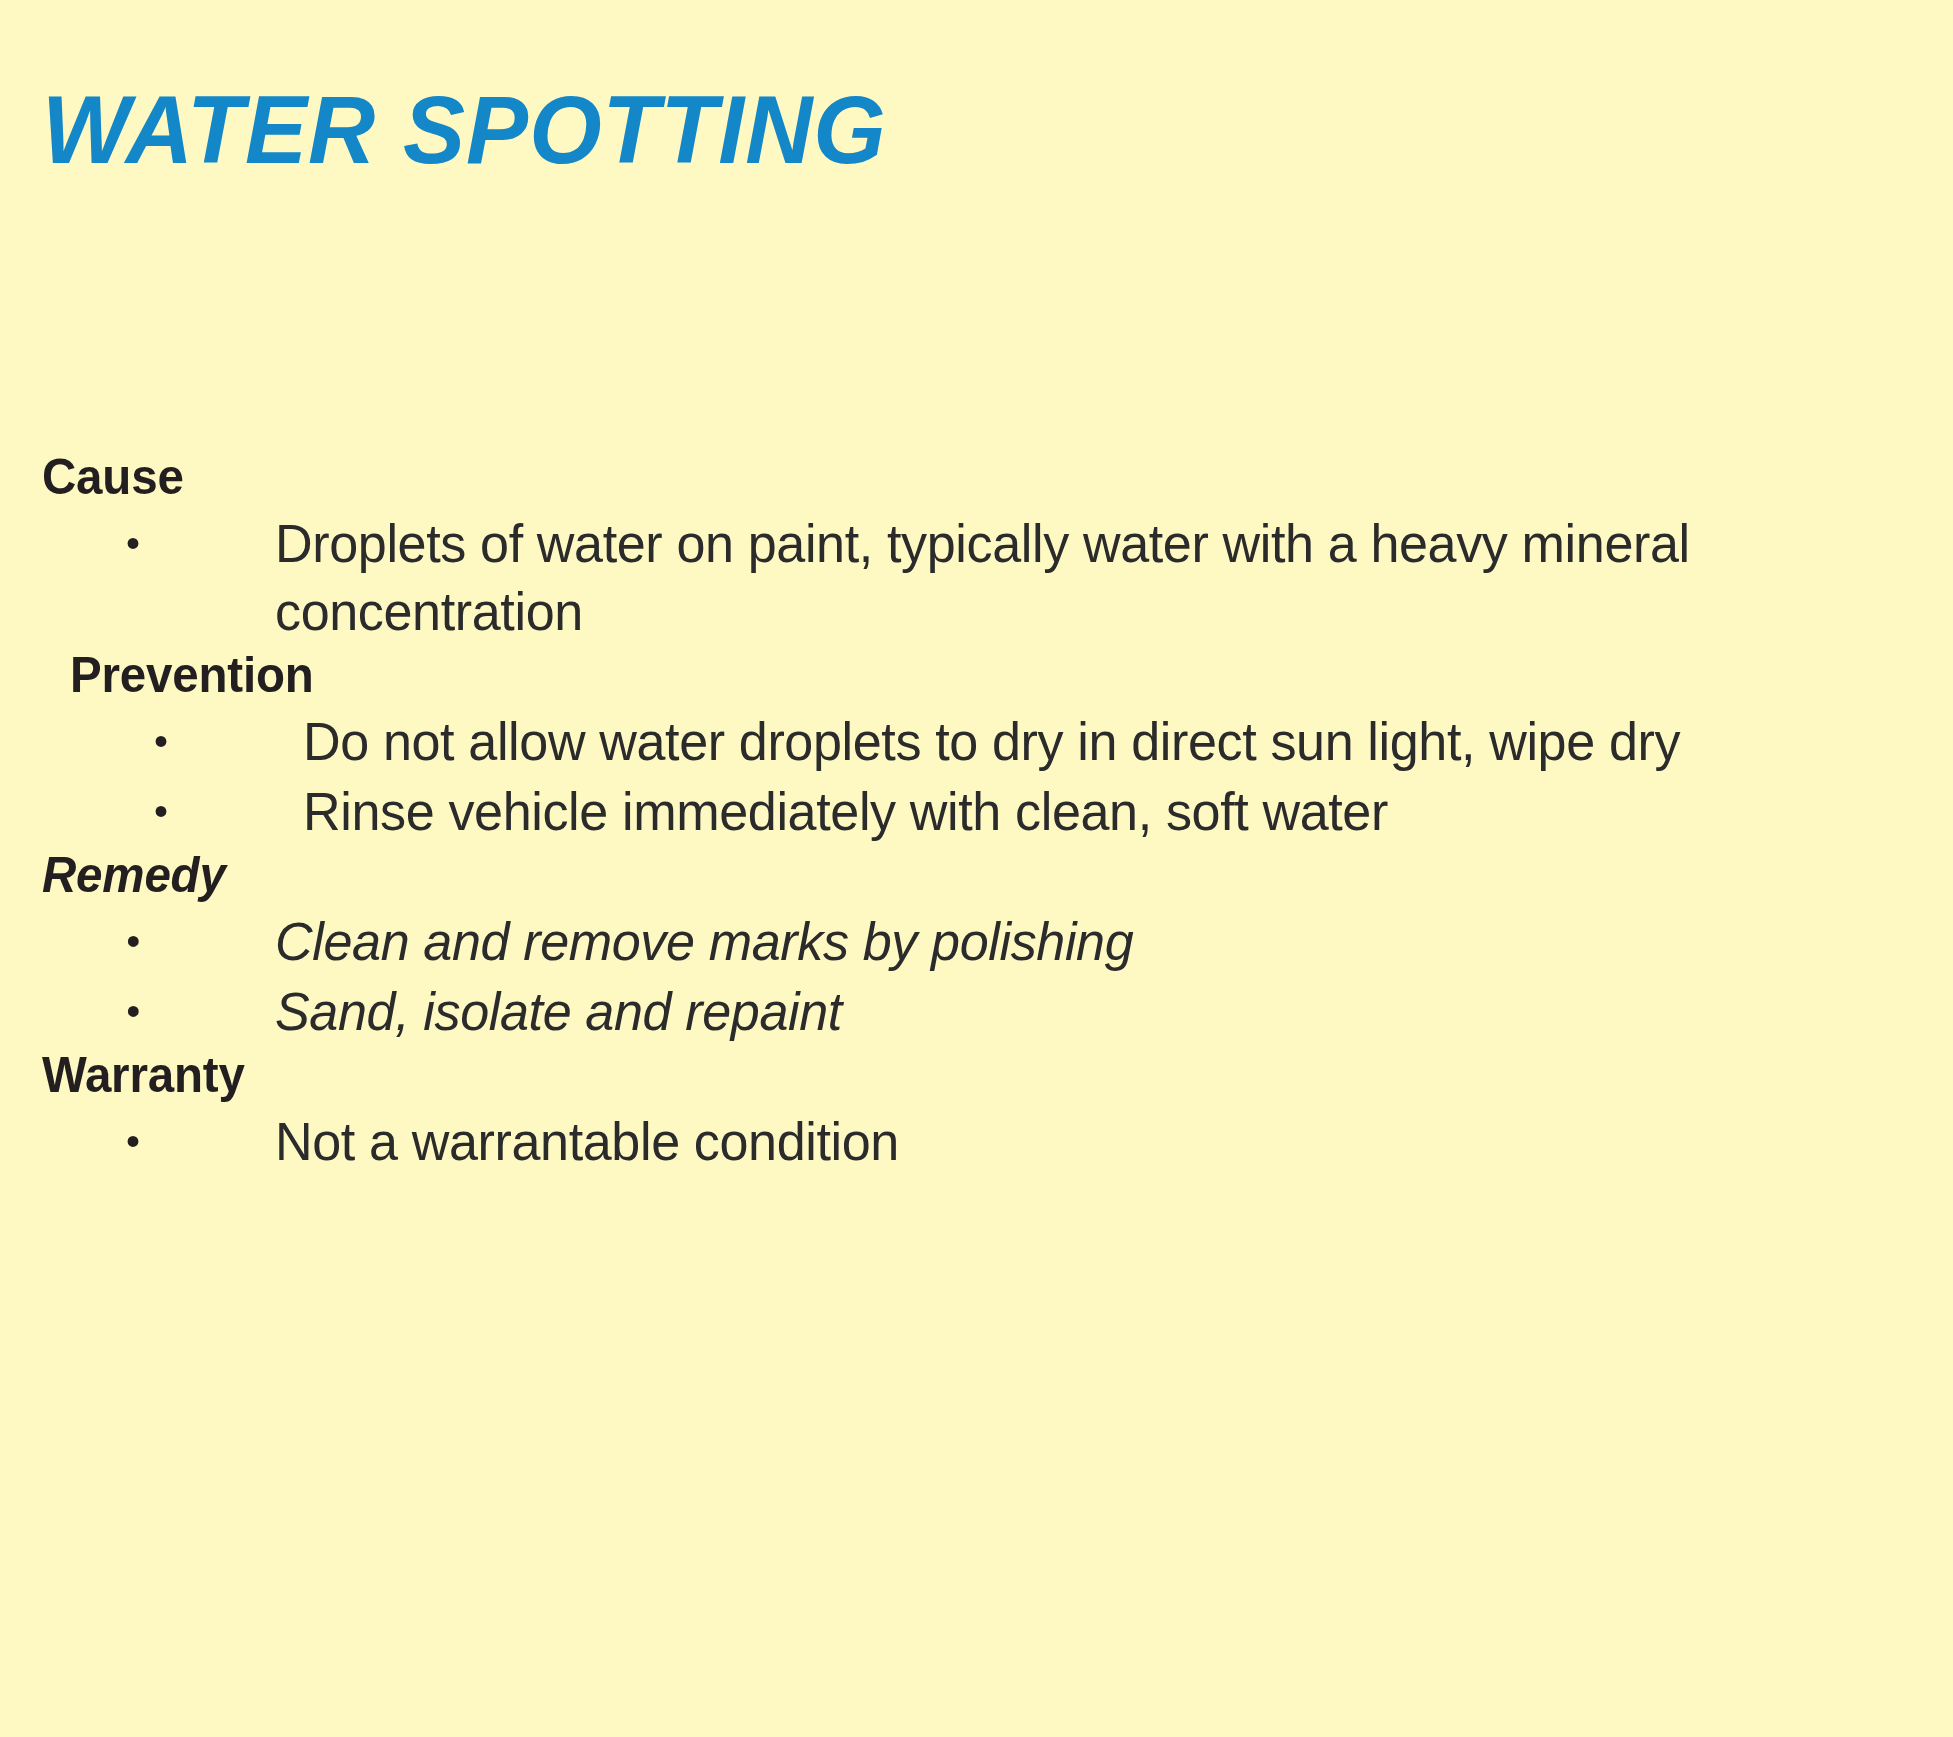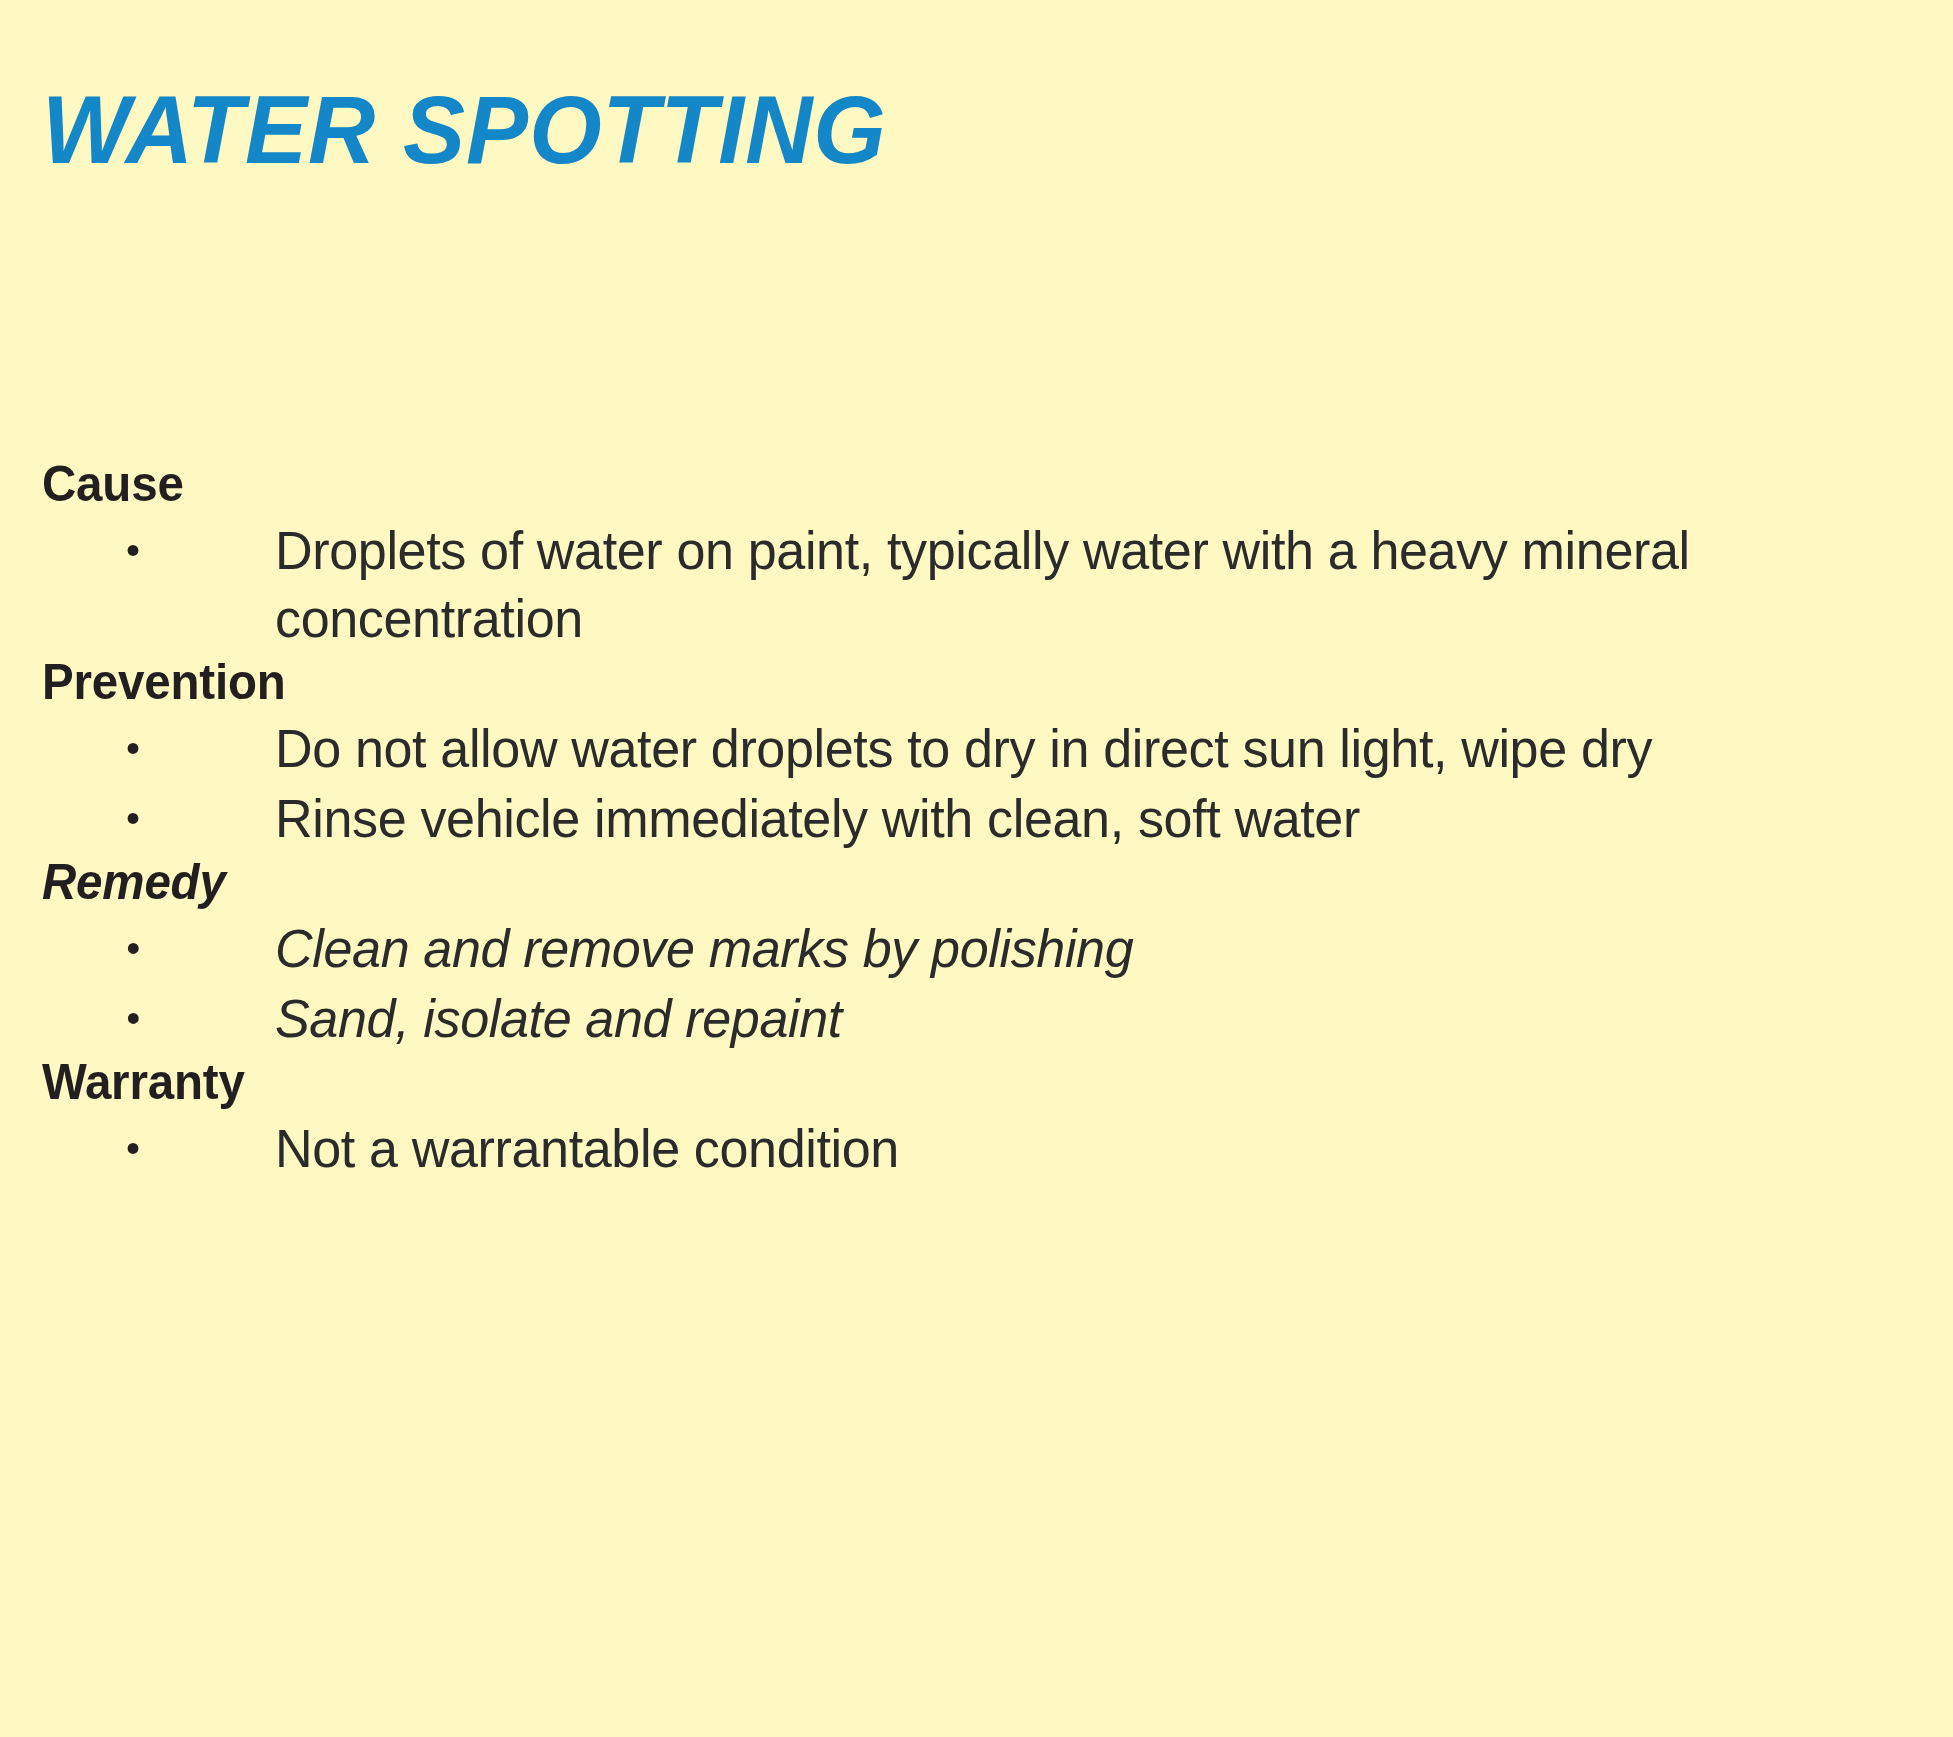--- a/index.html
+++ b/index.html
@@ -96,22 +96,22 @@
     color: #231f20;
   }
 
   .bullet-item .bullet-text {
     display: block;
     transform: scaleX(0.965);
     transform-origin: left top;
   }
 
   
-  .sec-cause       { margin-top: 16px; }
-  .sec-prevention  { margin-top: 40px; }
+  .sec-cause       { margin-top: 9px; }
+  .sec-prevention  { margin-top: 40px; margin-left: 28px; }
   .sec-remedy      { margin-top: 44px; font-style: italic; }
   .sec-warranty    { margin-top: 44px; }
 </style>
 </head>
 <body>
 
 <div class="page">
 
   <h1 class="title">WATER SPOTTING</h1>
 

